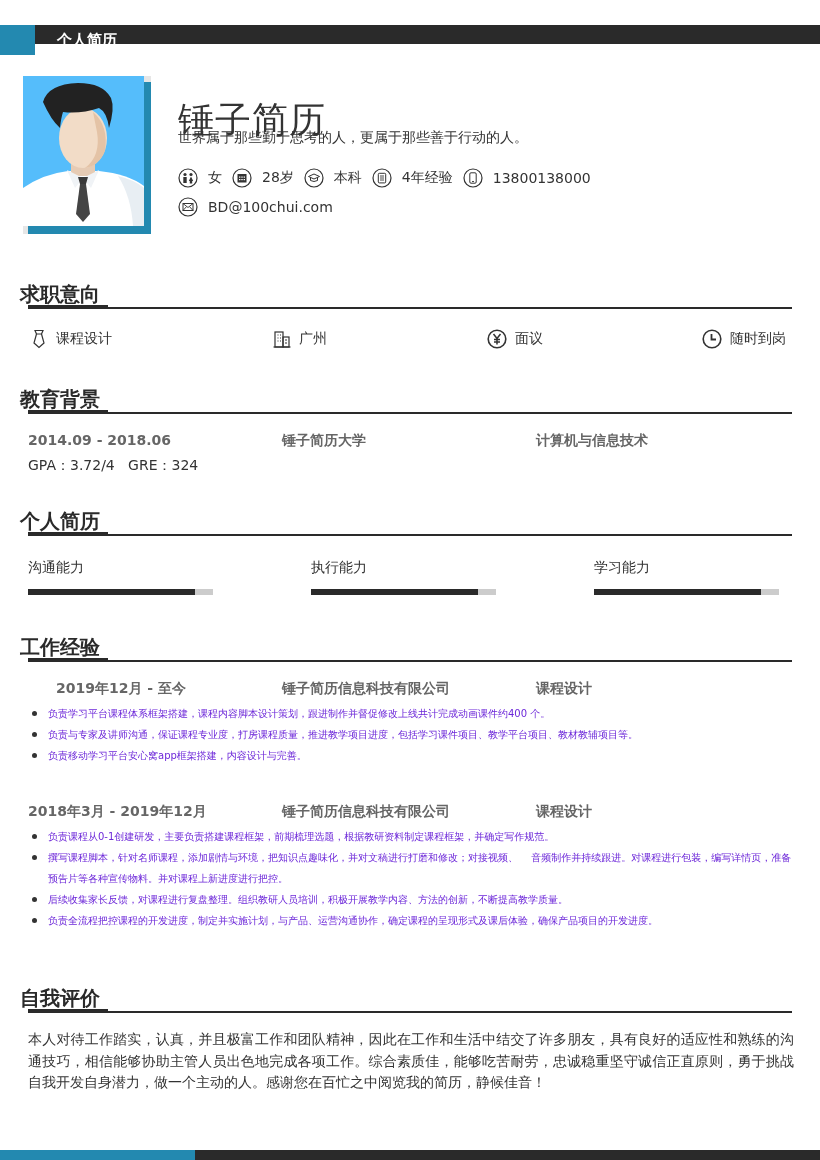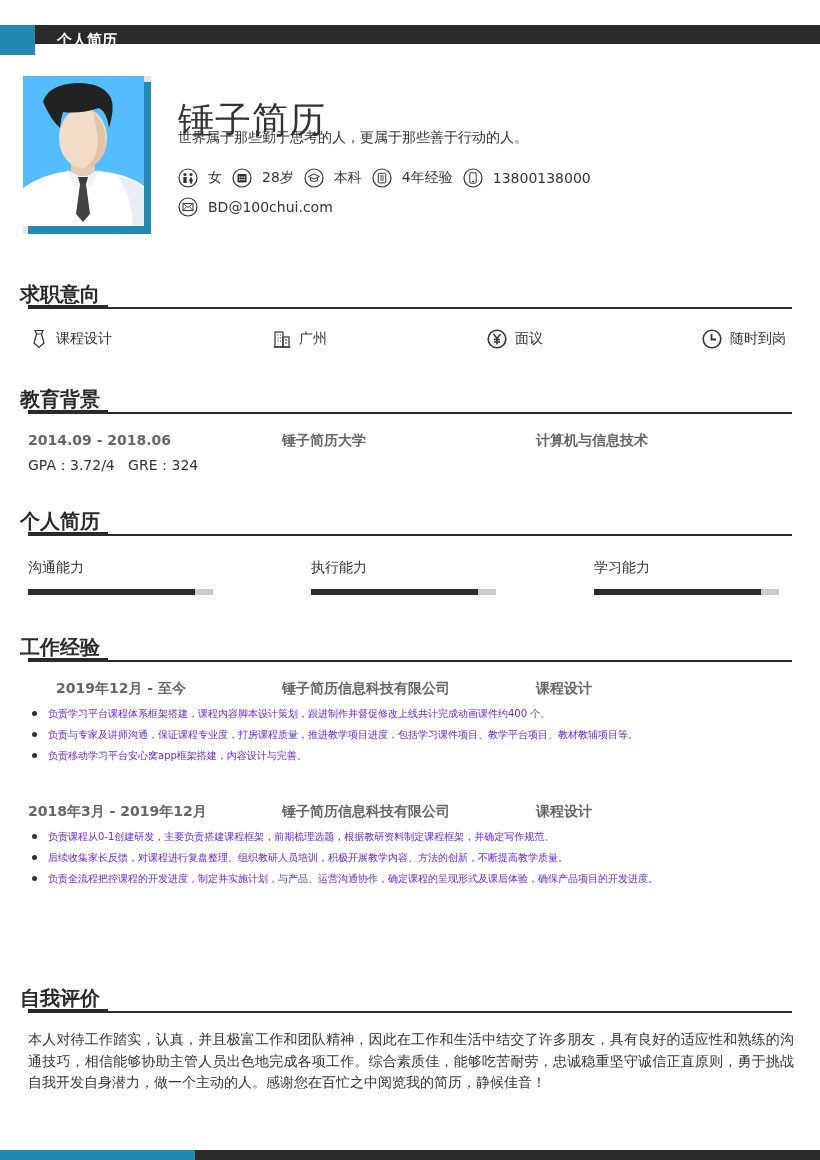--- a/index.html
+++ b/index.html
@@ -242,20 +242,21 @@
   <li>负责学习平台课程体系框架搭建，课程内容脚本设计策划，跟进制作并督促修改上线共计完成动画课件约400 个。</li>
   <li>负责与专家及讲师沟通，保证课程专业度，打房课程质量，推进教学项目进度，包括学习课件项目、教学平台项目、教材教辅项目等。</li>
   <li>负责移动学习平台安心窝app框架搭建，内容设计与完善。</li>
 </ul>
 
 <div class="bold-gray" style="left:28px; top:803px;">2018年3月 - 2019年12月</div>
 <div class="bold-gray" style="left:282px; top:803px;">锤子简历信息科技有限公司</div>
 <div class="bold-gray" style="left:536px; top:803px;">课程设计</div>
 <ul class="bullets" style="top:826px;">
   <li>负责课程从0-1创建研发，主要负责搭建课程框架，前期梳理选题，根据教研资料制定课程框架，并确定写作规范。</li>
+  <li>撰写课程脚本，针对名师课程，添加剧情与环境，把知识点趣味化，并对文稿进行打磨和修改；对接视频、　 音频制作并持续跟进。对课程进行包装，编写详情页，准备预告片等各种宣传物料。并对课程上新进度进行把控。</li>
   <li>后续收集家长反馈，对课程进行复盘整理。组织教研人员培训，积极开展教学内容、方法的创新，不断提高教学质量。</li>
   <li>负责全流程把控课程的开发进度，制定并实施计划，与产品、运营沟通协作，确定课程的呈现形式及课后体验，确保产品项目的开发进度。</li>
 </ul>
 
 <div class="section-title" style="top:985px;">自我评价</div>
 <div class="section-line" style="top:1011px;">
     <div class="thick"></div>
   </div>
 <div class="self-eval">本人对待工作踏实，认真，并且极富工作和团队精神，因此在工作和生活中结交了许多朋友，具有良好的适应性和熟练的沟通技巧，相信能够协助主管人员出色地完成各项工作。综合素质佳，能够吃苦耐劳，忠诚稳重坚守诚信正直原则，勇于挑战自我开发自身潜力，做一个主动的人。感谢您在百忙之中阅览我的简历，静候佳音！</div>
 

